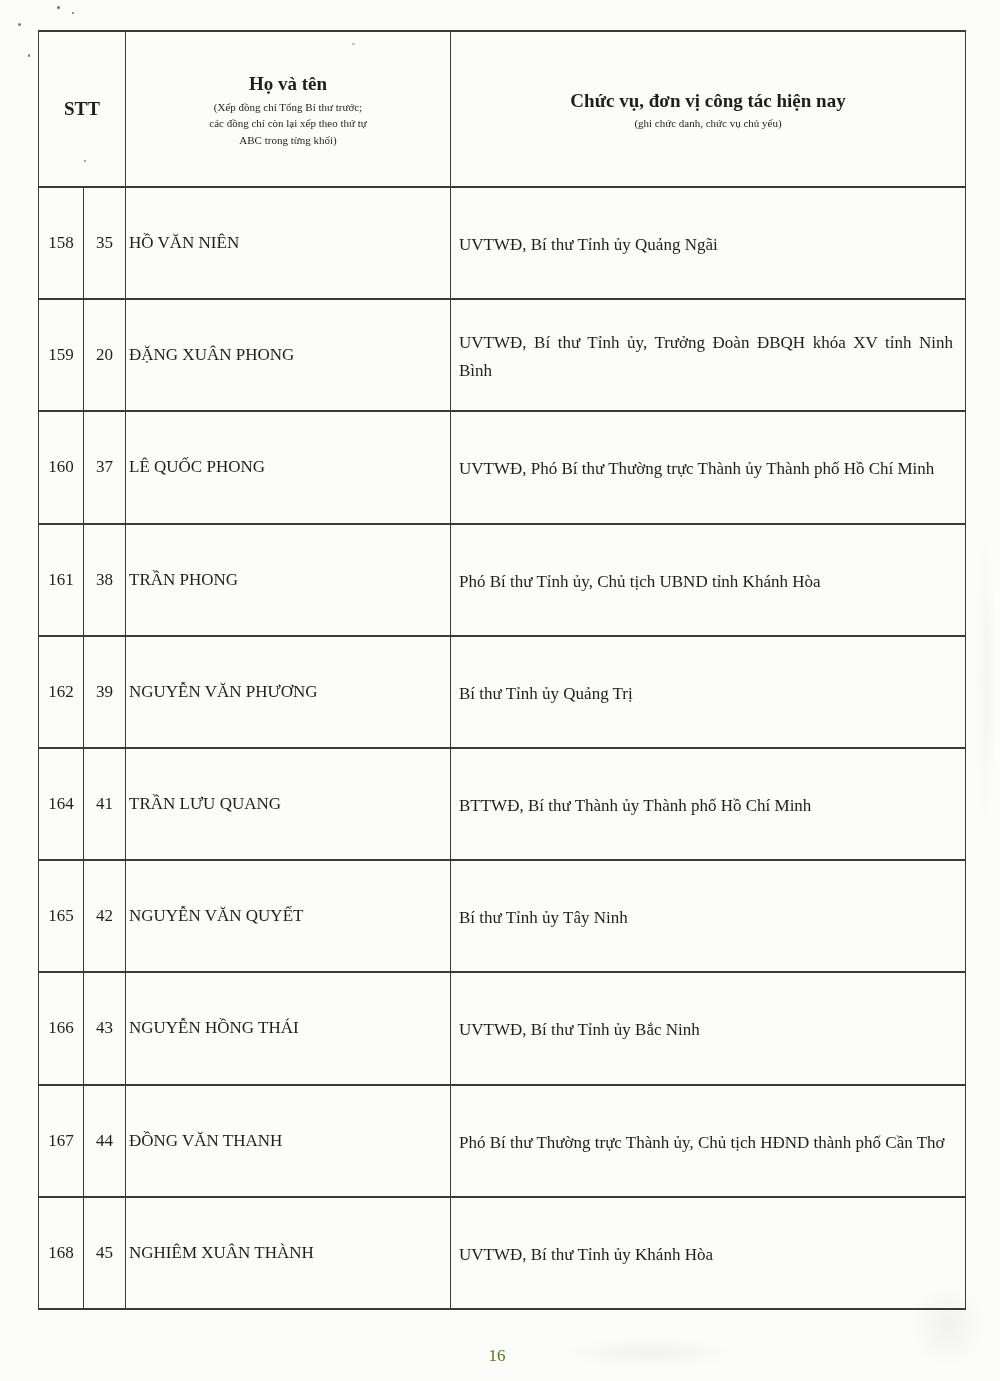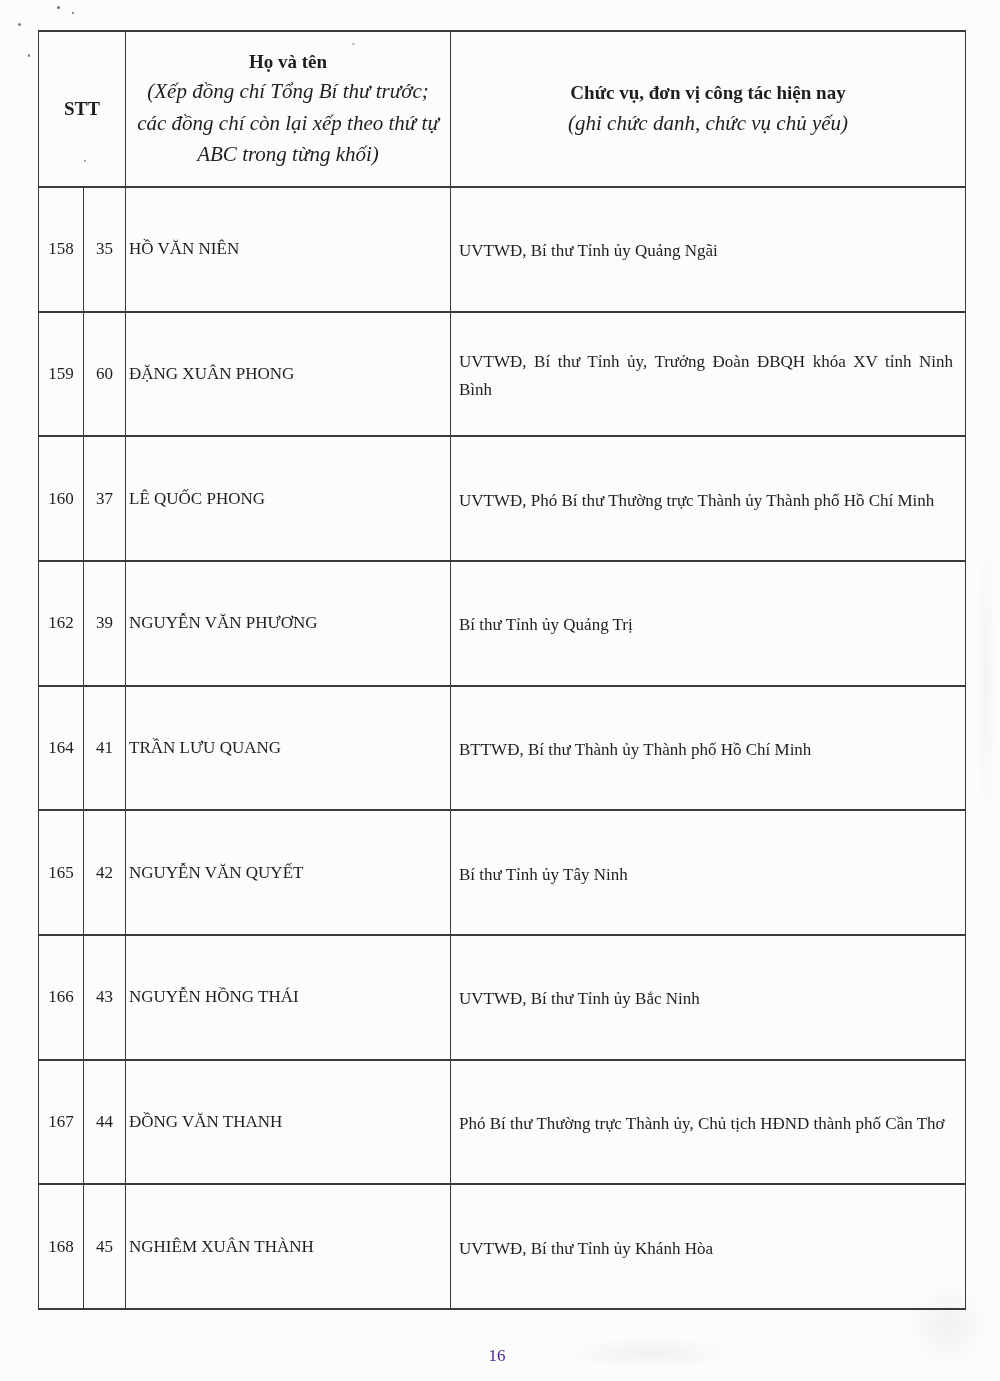--- a/index.html
+++ b/index.html
@@ -73,22 +73,21 @@
     text-align: center;
     font-weight: normal;
     padding: 0 6px;
   }
   .hdr-title {
     font-weight: bold;
     font-size: 19px;
     line-height: 1.5;
   }
   .hdr-note {
-    font-style: italic;
-    font-size: 21px;
+    font-size: 11px;
     line-height: 1.5;
     white-space: pre-line;
   }
   td.td-no, td.td-sub {
     text-align: center;
     font-size: 17px;
   }
   td.td-name {
     text-align: left;
     padding: 0 2px 0 3px;
@@ -100,21 +99,21 @@
     font-size: 17px;
     line-height: 1.65;
   }
   .page-number {
     position: absolute;
     left: 0;
     top: 1346px;
     width: 994px;
     text-align: center;
     font-size: 17px;
-    color: #4c1d95;
+    color: #4d7c0f;
   }
 </style>
 </head>
 <body>
 
 <div class="page">
 
   <div class="smudge s1"></div>
   <div class="smudge s2"></div>
   <div class="smudge s3"></div>
@@ -152,32 +151,38 @@
     <tbody>
   <tr>
     <td class="td-no">158</td>
     <td class="td-sub">35</td>
     <td class="td-name">HỒ VĂN NIÊN</td>
     <td class="td-pos">UVTWĐ, Bí thư Tỉnh ủy Quảng Ngãi</td>
   </tr>
 
   <tr>
     <td class="td-no">159</td>
-    <td class="td-sub">60</td>
+    <td class="td-sub">20</td>
     <td class="td-name">ĐẶNG XUÂN PHONG</td>
     <td class="td-pos">UVTWĐ, Bí thư Tỉnh ủy, Trưởng Đoàn ĐBQH khóa XV tỉnh Ninh Bình</td>
   </tr>
 
   <tr>
     <td class="td-no">160</td>
     <td class="td-sub">37</td>
     <td class="td-name">LÊ QUỐC PHONG</td>
     <td class="td-pos">UVTWĐ, Phó Bí thư Thường trực Thành ủy Thành phố Hồ Chí Minh</td>
   </tr>
 
+  <tr>
+    <td class="td-no">161</td>
+    <td class="td-sub">38</td>
+    <td class="td-name">TRẦN PHONG</td>
+    <td class="td-pos">Phó Bí thư Tỉnh ủy, Chủ tịch UBND tỉnh Khánh Hòa</td>
+  </tr>
 
   <tr>
     <td class="td-no">162</td>
     <td class="td-sub">39</td>
     <td class="td-name">NGUYỄN VĂN PHƯƠNG</td>
     <td class="td-pos">Bí thư Tỉnh ủy Quảng Trị</td>
   </tr>
 
 
   <tr>

